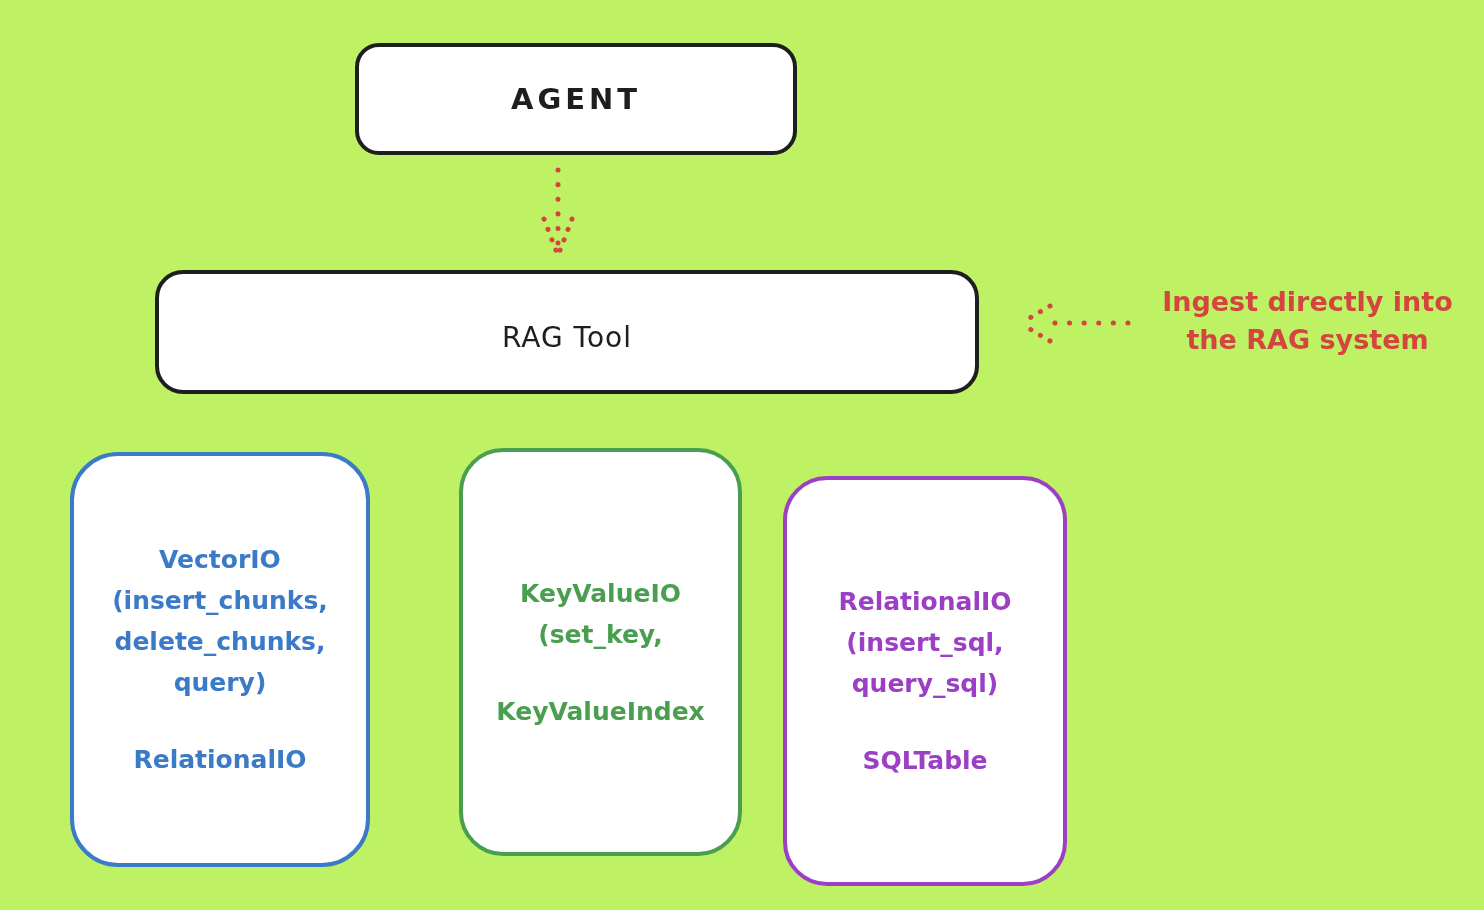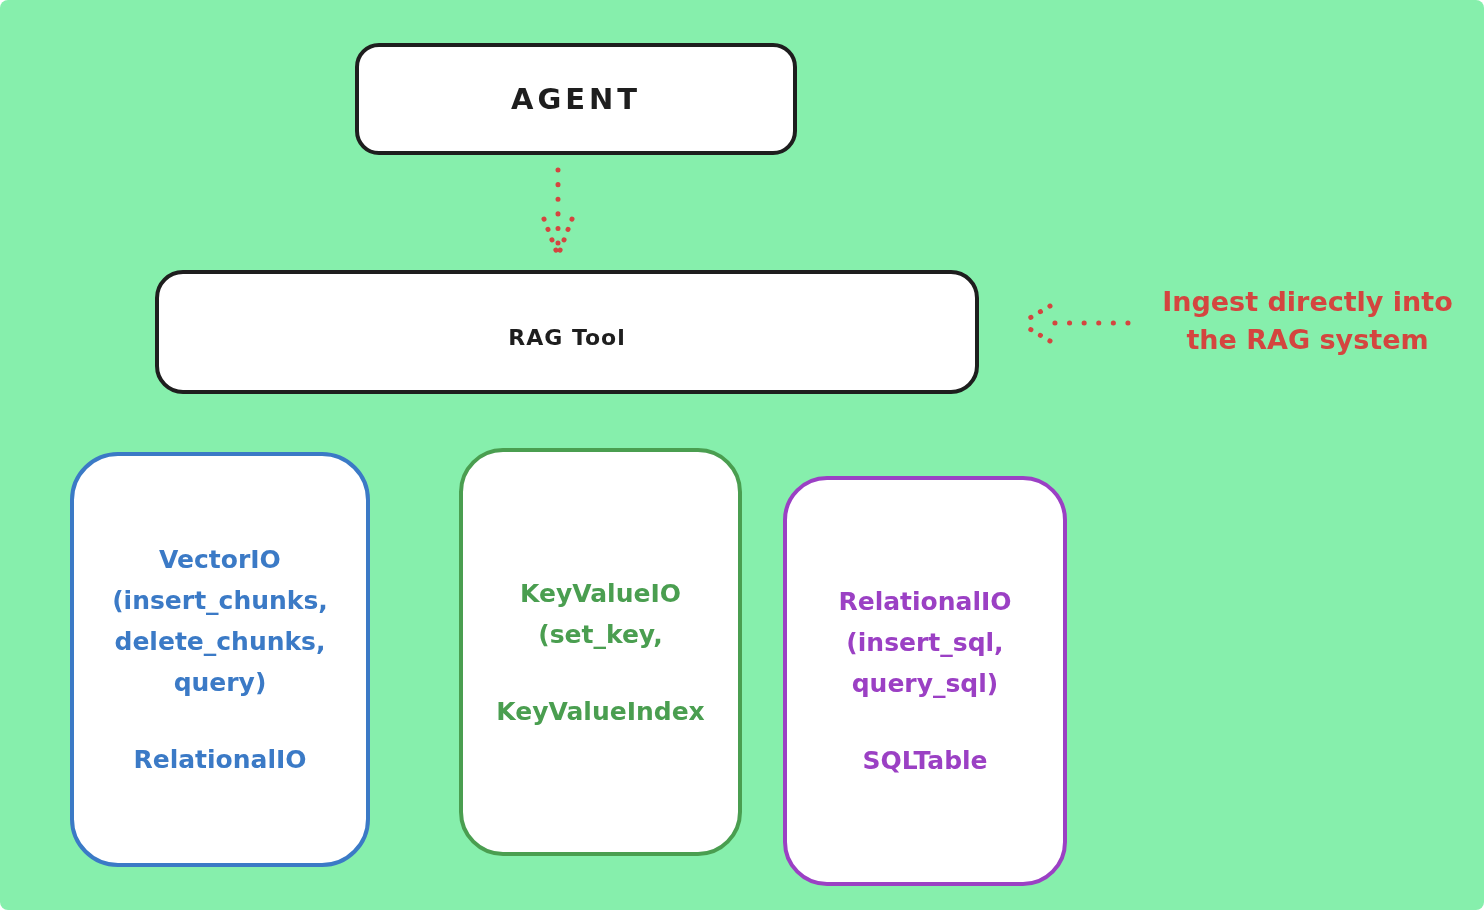--- a/index.html
+++ b/index.html
@@ -1,24 +1,23 @@
 <!DOCTYPE html>
 <html><head>
 <meta charset="utf-8">
 <style>
   * { margin: 0; padding: 0; box-sizing: border-box; }
   html, body { background: #ffffff; }
   .canvas {
     position: relative;
     width: 1484px;
     height: 910px;
-    background: #86efac;
+    background: #bef264;
     font-family: "DejaVu Sans", sans-serif;
     overflow: hidden;
-    border-radius: 8px;
   }
   .arrows-layer {
     position: absolute;
     left: 0; top: 0;
     width: 1484px; height: 910px;
     pointer-events: none;
   }
   .dotline {
     stroke: #d4453f;
     stroke-width: 5;
@@ -46,22 +45,22 @@
     font-weight: bold;
     letter-spacing: 4px;
     color: #1e1e1e;
   }
   .rag-box {
     left: 155px; top: 270px;
     width: 824px; height: 124px;
     border-radius: 28px;
   }
   .rag-label {
-    font-size: 22px;
-    font-weight: bold;
+    font-size: 28px;
+    font-weight: normal;
     letter-spacing: 1px;
     color: #1e1e1e;
     margin-top: 11px;
   }
   .annotation {
     position: absolute;
     left: 1135px; top: 283px;
     width: 345px;
     text-align: center;
     color: #d4453f;

